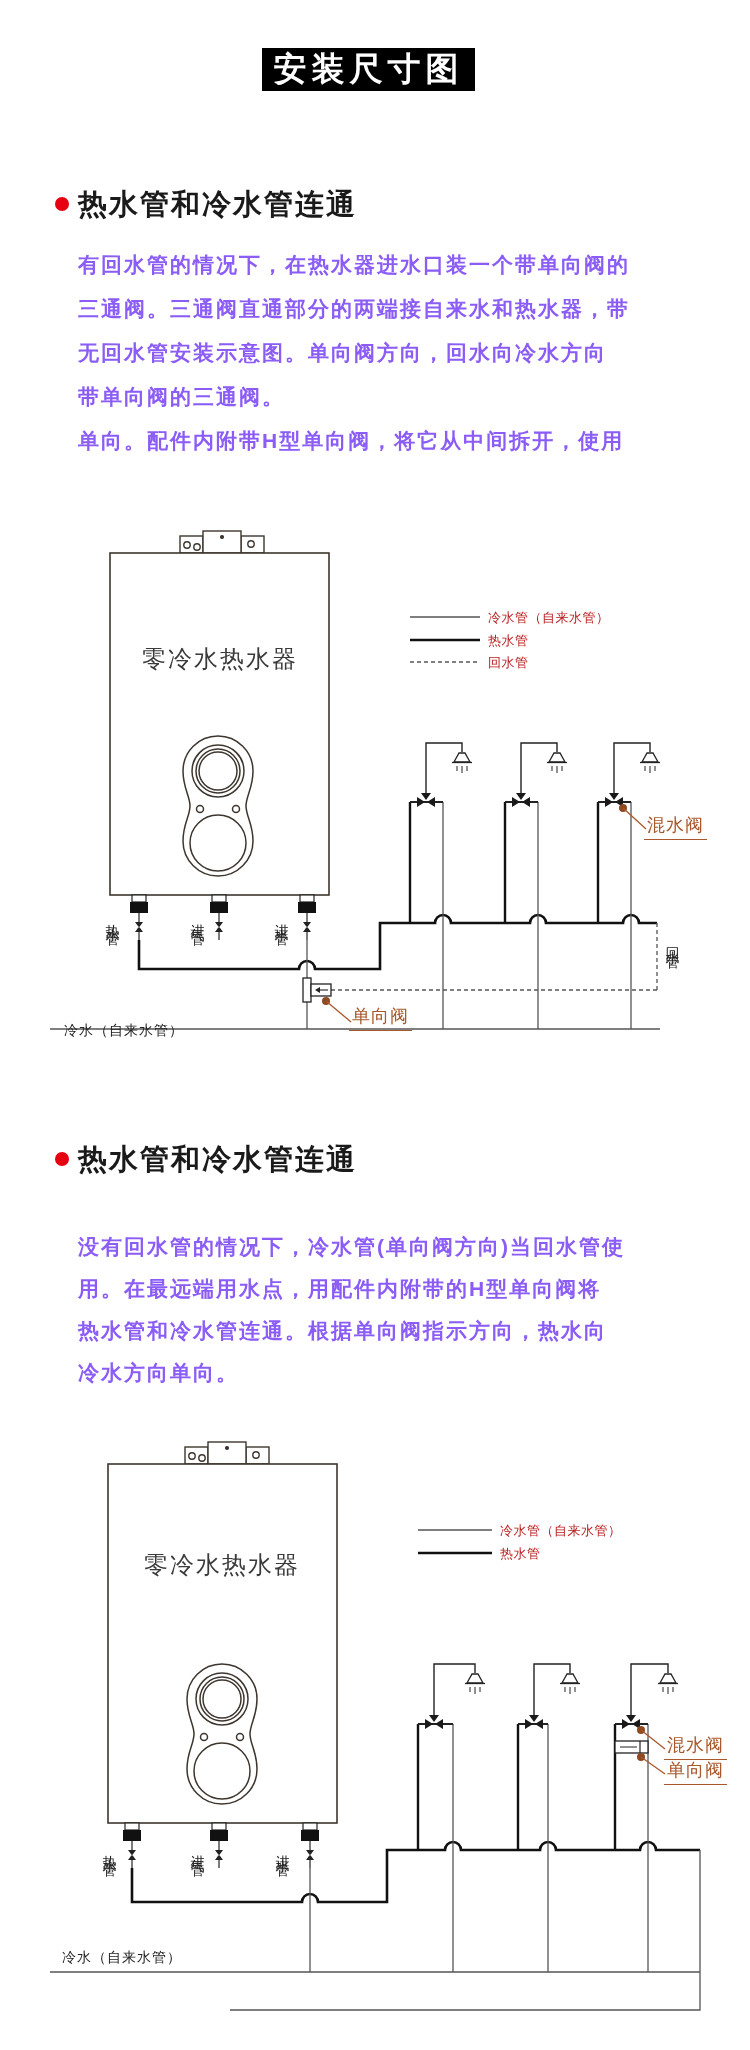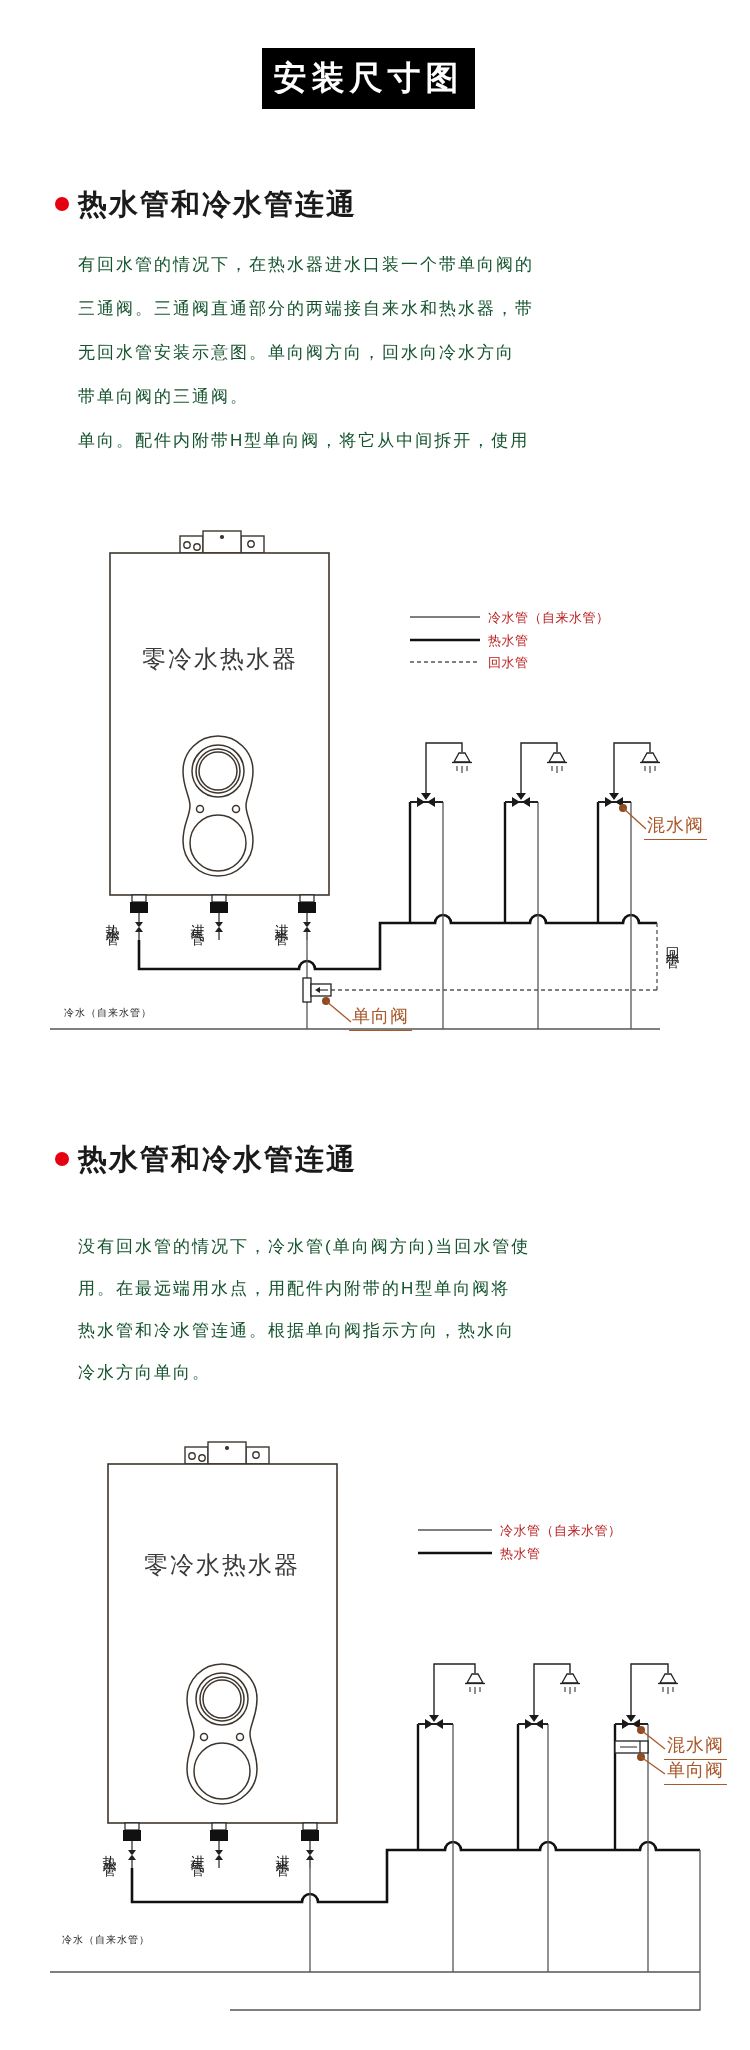--- a/index.html
+++ b/index.html
@@ -1,26 +1,26 @@
 <!DOCTYPE html>
 <html><head>
 <meta charset="utf-8">
 <style>
   html,body{margin:0;padding:0;background:#fff;}
   #page{position:relative;width:750px;height:2050px;background:#fff;overflow:hidden;
         font-family:"Liberation Sans","DejaVu Sans",sans-serif;}
   .abs{position:absolute;}
-  .badge{left:262px;top:48px;width:213px;height:61px;background:#000;color:#fff;
+  .badge{left:262px;top:48px;width:213px;height:43px;background:#000;color:#fff;
          display:flex;align-items:center;justify-content:center;
          font-size:33px;font-weight:bold;letter-spacing:5px;}
   .bullet{width:14px;height:14px;border-radius:50%;background:#e60012;}
   .sec-heading{font-size:29px;font-weight:bold;color:#1a1a1a;letter-spacing:2px;white-space:nowrap;}
-  .para{width:560px;color:#14532d;font-size:17px;letter-spacing:2px;line-height:44px;}
+  .para{width:560px;color:#8b5cf6;font-size:21px;letter-spacing:2px;line-height:44px;font-weight:bold;}
   .para div{white-space:nowrap;}
-  .dlabel{font-size:10px;color:#222;letter-spacing:1px;white-space:nowrap;}
+  .dlabel{font-size:14px;color:#222;letter-spacing:1px;white-space:nowrap;margin-top:16px;}
   .dlabel-sm{font-size:13px;color:#b91c1c;letter-spacing:0.5px;white-space:nowrap;}
   .vlabel{font-size:14px;color:#222;writing-mode:vertical-rl;text-orientation:upright;
           letter-spacing:4px;white-space:nowrap;}
   .heater-name{font-size:24px;color:#3a3a3a;letter-spacing:2px;text-align:center;width:160px;}
   .brown{color:#a8582a;border-bottom:1.3px solid #a8582a;padding:0 3px 2px 3px;
          font-size:18px;letter-spacing:1px;white-space:nowrap;}
   svg{position:absolute;overflow:visible;}
 </style>
 </head>
 <body>

